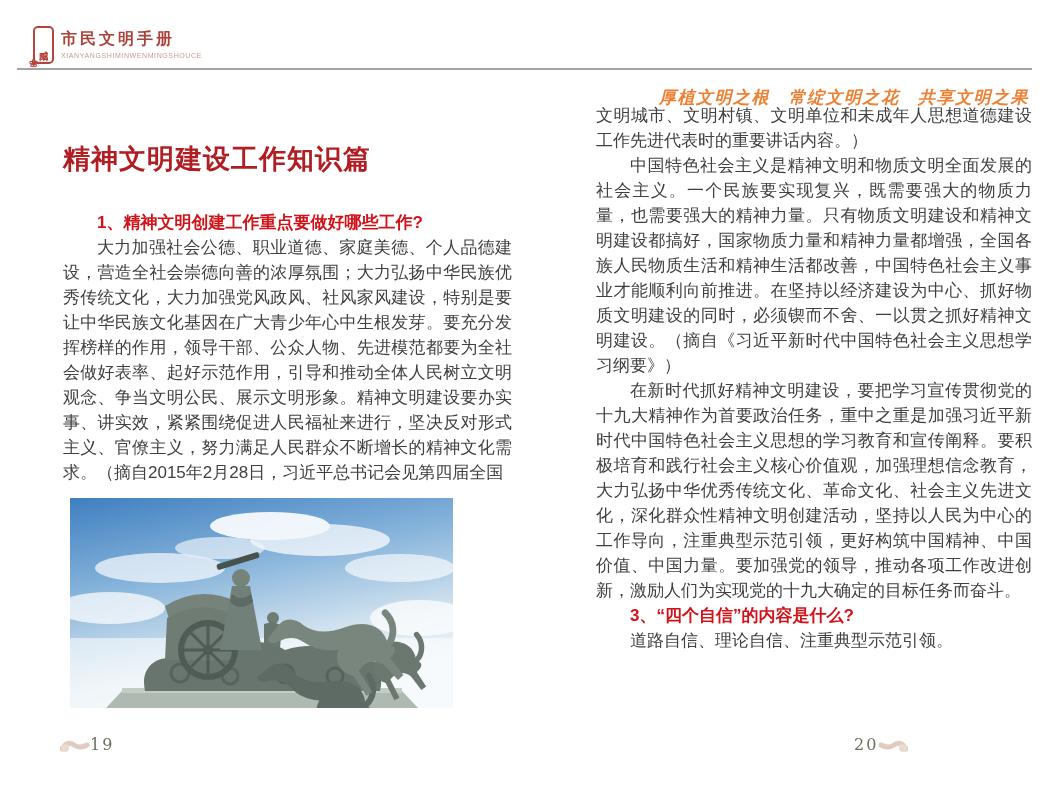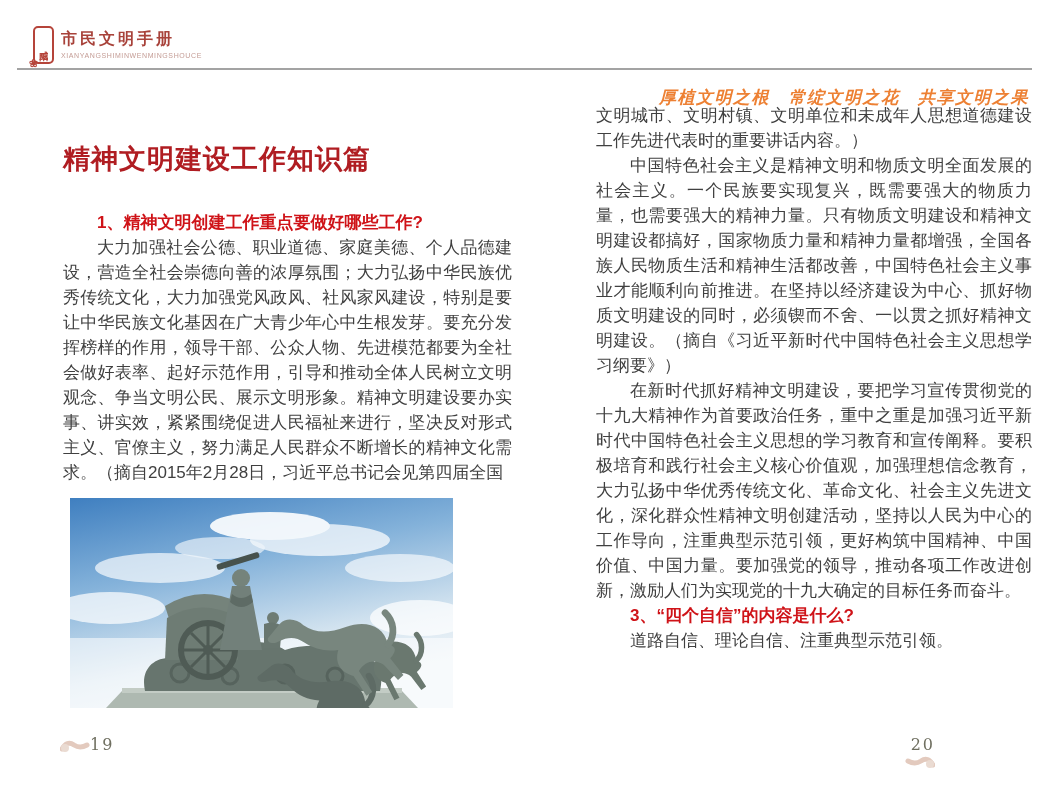--- a/index.html
+++ b/index.html
@@ -57,21 +57,21 @@
   }
   .photo svg{display:block;}
 
   
   .pagenum{
     position:absolute;top:711px;display:flex;align-items:flex-end;
     font-family:"DejaVu Serif","Liberation Serif",serif;
     color:#6f6f60;font-size:16px;letter-spacing:2px;margin-top:24px;
   }
   .pagenum-left{left:60px;}
-  .pagenum-right{left:905px;flex-direction:column;}
+  .pagenum-right{left:854px;}
   .ornament{display:inline-block;}
 </style>
 </head>
 <body>
 
 <div class="sheet">
 
   <div class="logo">
     <div class="seal">
       <span>咸阳</span>

